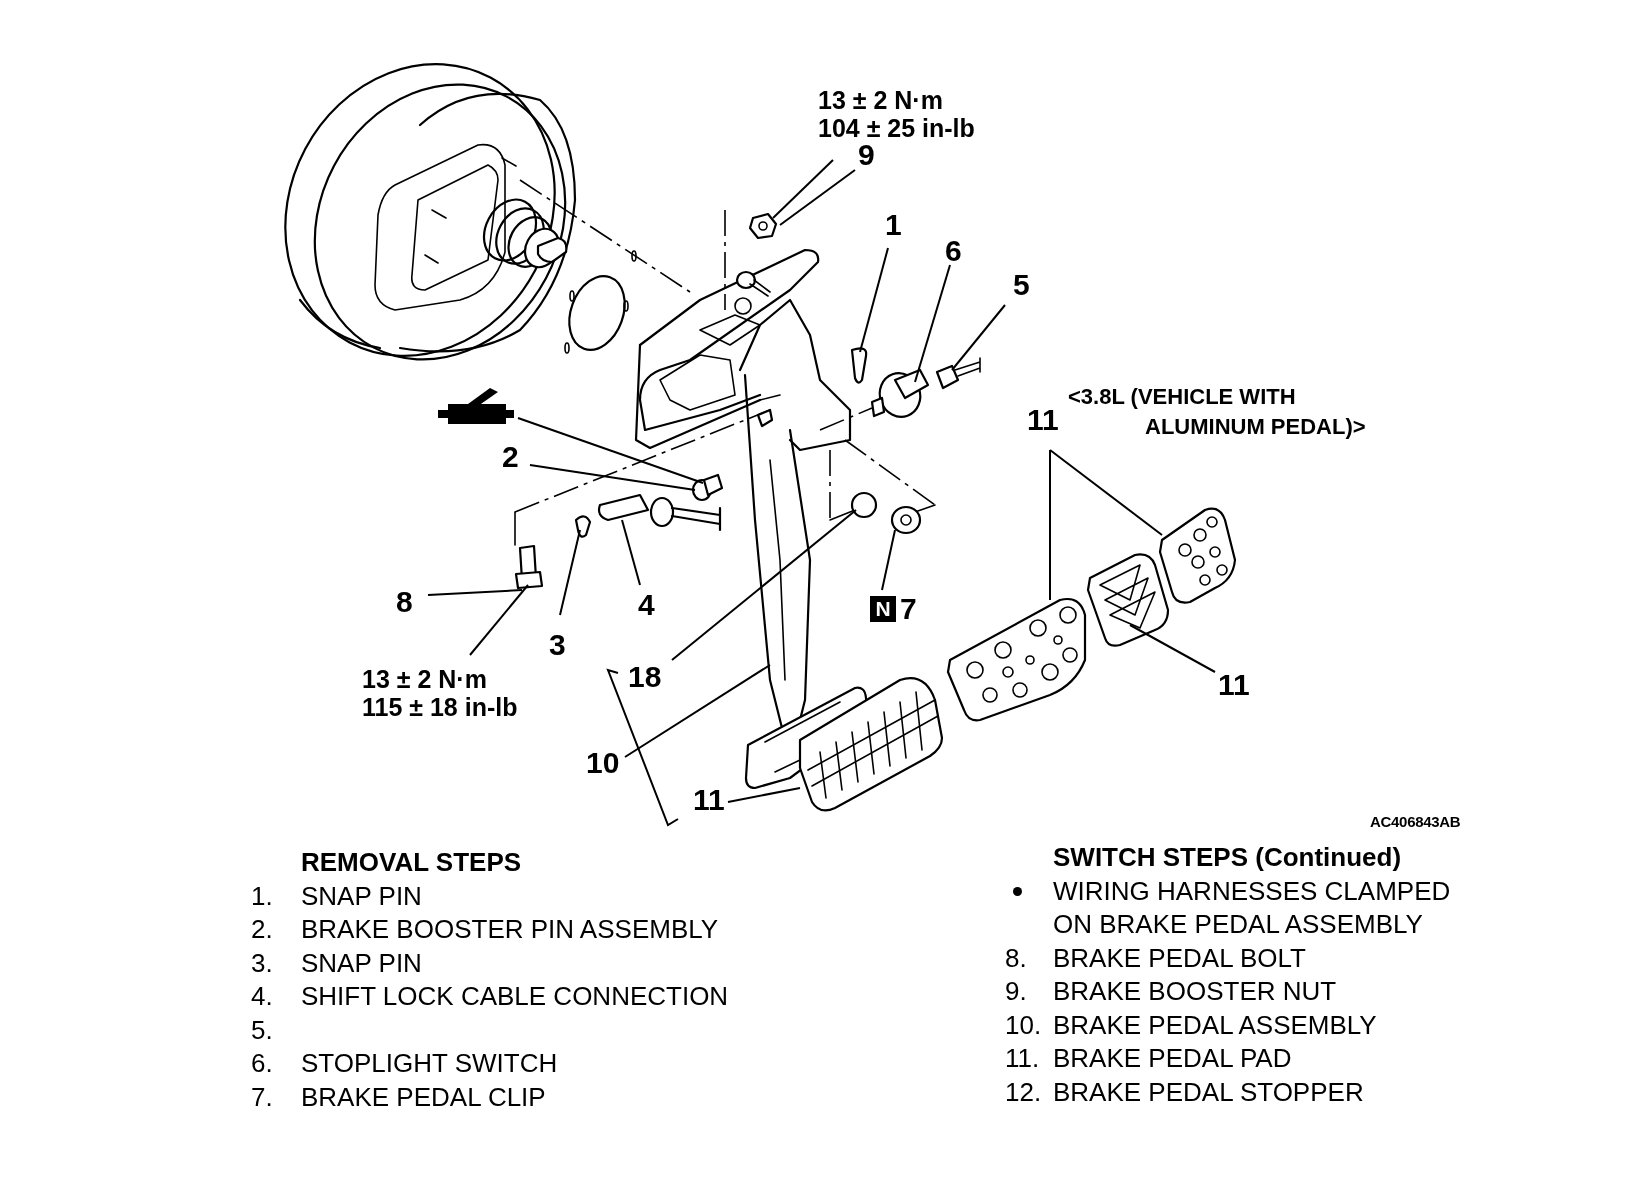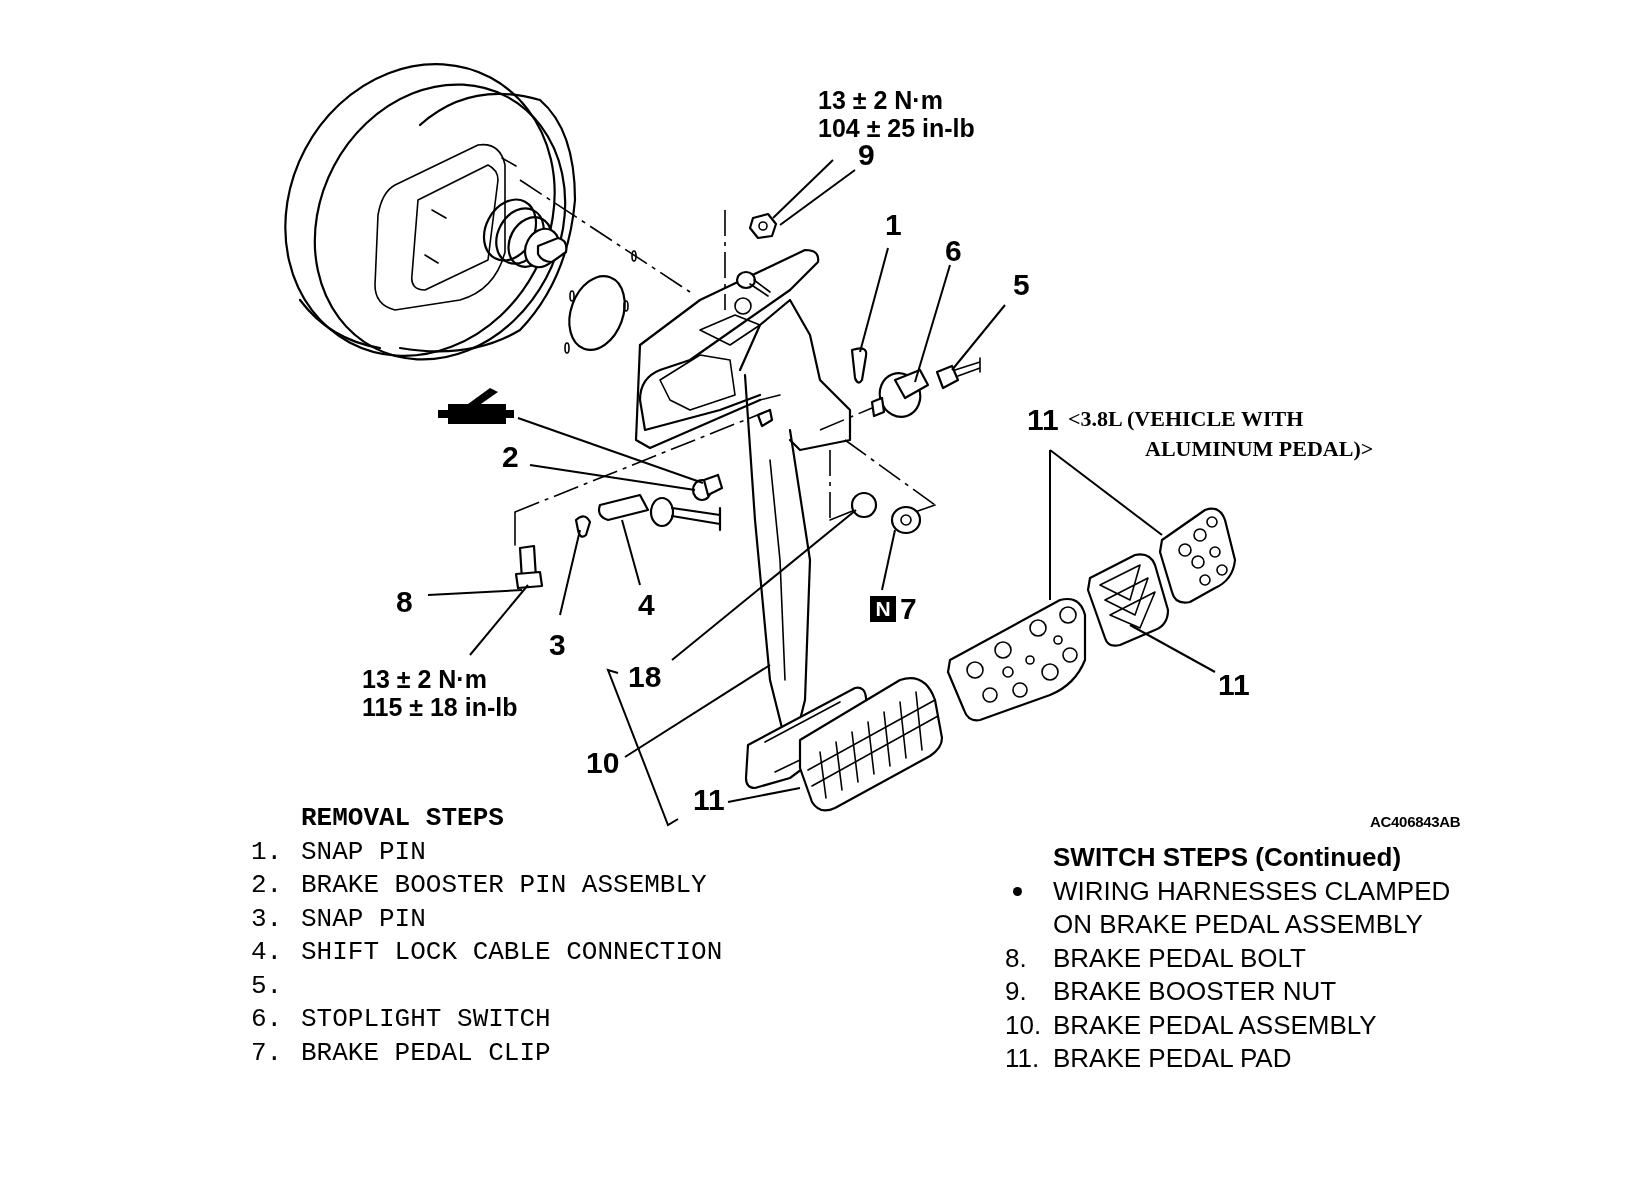--- a/index.html
+++ b/index.html
@@ -209,27 +209,27 @@
 <div class="callout" style="left:1027px;top:405px;">11</div>
 
 <div class="torque" style="left:818px;top:86px;">
   <div>13 ± 2 N·m</div>
   <div>104 ± 25 in-lb</div>
 </div>
 <div class="torque" style="left:362px;top:665px;">
   <div>13 ± 2 N·m</div>
   <div>115 ± 18 in-lb</div>
 </div>
-<div class="note" style="left:1068px;top:404px;font-family:Liberation Serif, serif;">
+<div class="note" style="left:1068px;top:382px;">
   <div>&lt;3.8L (VEHICLE WITH</div>
   <div style="padding-left:77px;">ALUMINUM PEDAL)&gt;</div>
 </div>
 <div class="figid" style="left:1370px;top:813px;">AC406843AB</div>
 
-<div class="steps left" style="left:251px;top:802px;font-family:Liberation Mono, monospace;">
+<div class="steps left" style="left:251px;top:846px;">
   <h3 style="padding-left:50px;">REMOVAL STEPS</h3>
   <div class="row">
       <span class="num">1.</span>
       <span>SNAP PIN</span>
     </div>
   <div class="row">
       <span class="num">2.</span>
       <span>BRAKE BOOSTER PIN ASSEMBLY</span>
     </div>
   <div class="row">
@@ -272,13 +272,17 @@
       <span>BRAKE BOOSTER NUT</span>
     </div>
   <div class="row">
       <span class="num">10.</span>
       <span>BRAKE PEDAL ASSEMBLY</span>
     </div>
   <div class="row">
       <span class="num">11.</span>
       <span>BRAKE PEDAL PAD</span>
     </div>
+  <div class="row">
+      <span class="num">12.</span>
+      <span>BRAKE PEDAL STOPPER</span>
+    </div>
 </div>
 
 </body></html>

